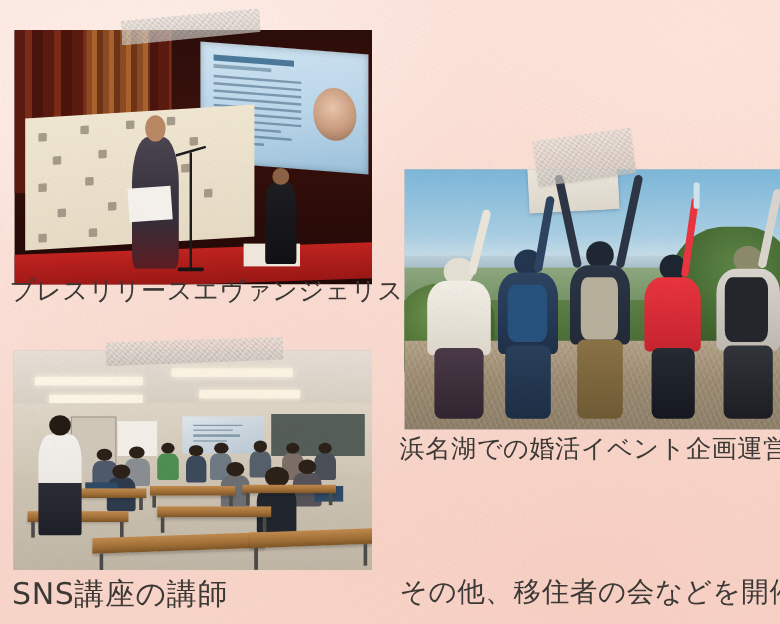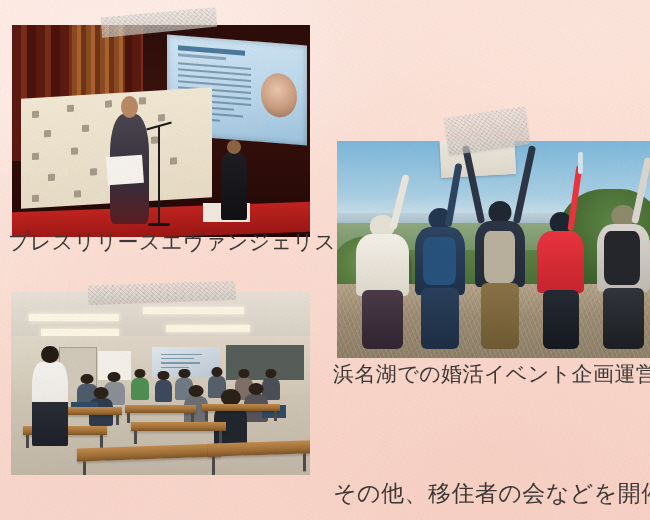--- a/index.html
+++ b/index.html
@@ -339,17 +339,18 @@
       <div class="desk" style="left:66%;top:82%;width:34%;height:7%;transform:skewY(-2deg);"></div>
 
       <div class="teacher">
           <div class="h"></div>
         </div>
     </div>
   </div>
   <div class="tape" style="left:88px;top:282px;width:148px;height:22px;transform:rotate(-1deg);
               clip-path:polygon(0 10%,100% 0,100% 86%,0 100%);"></div>
 
+  <div class="caption" id="cap3">SNS講座の講師</div>
 
   <div class="caption" id="cap4">その他、移住者の会などを開催</div>
 
   <div id="grain"></div>
 </div>
 
 </body></html>

